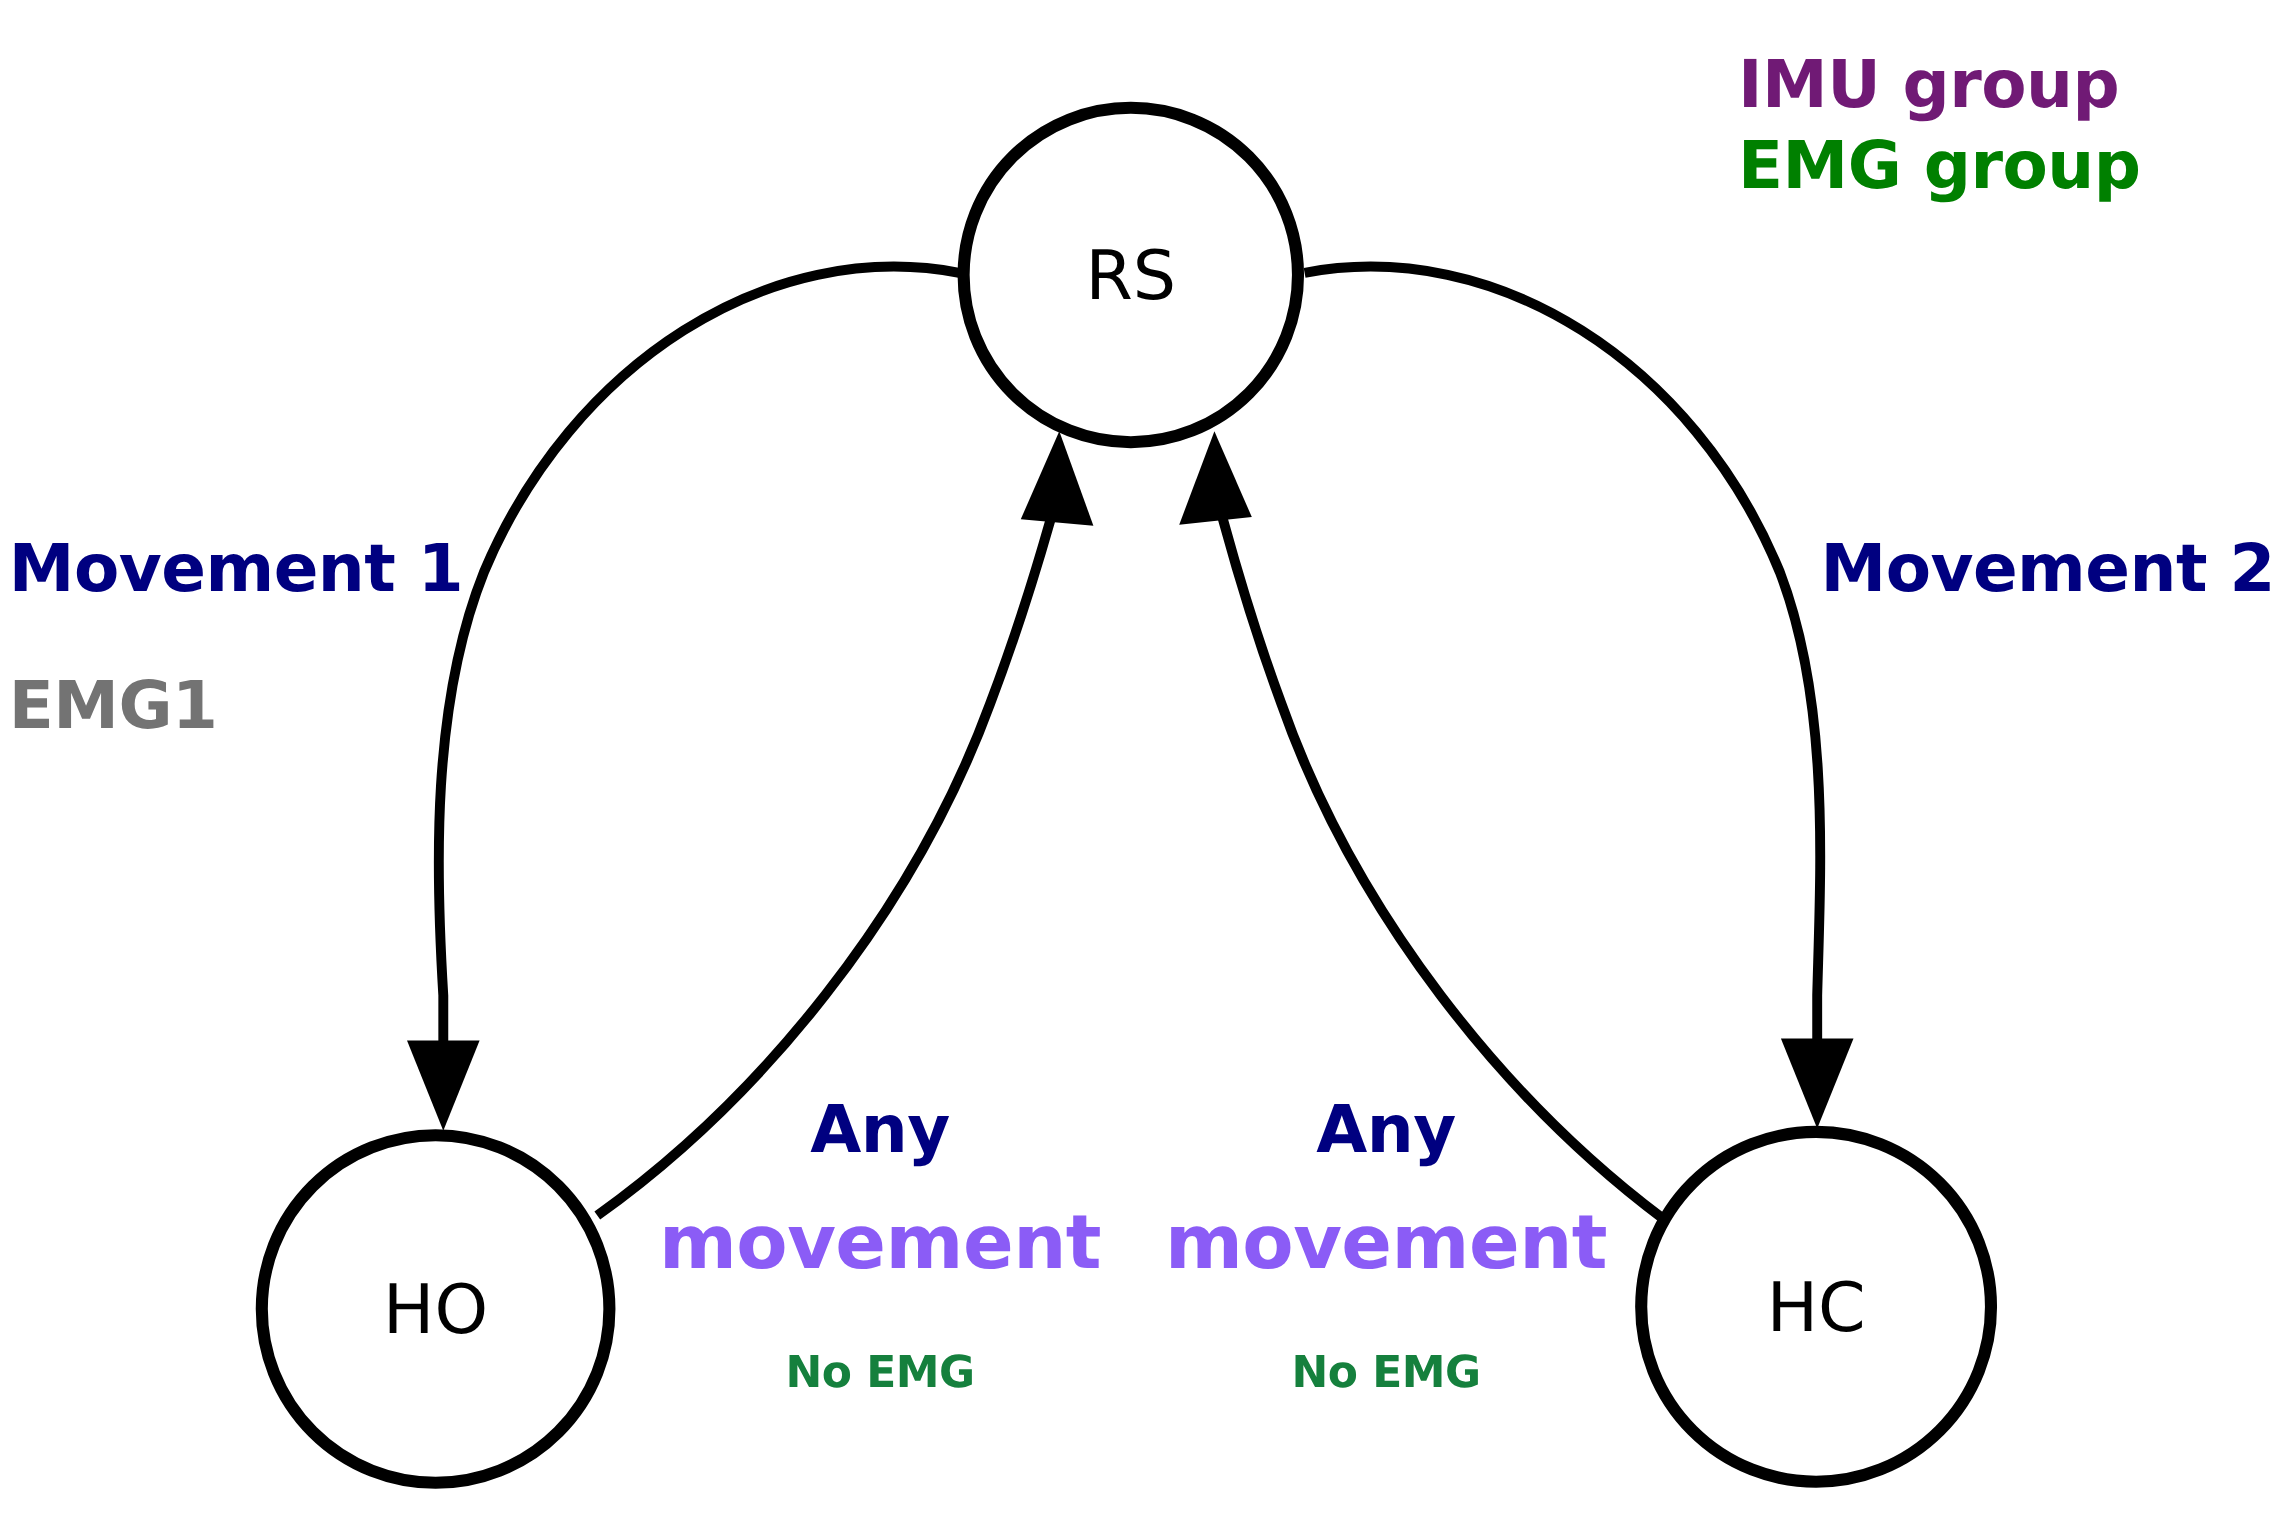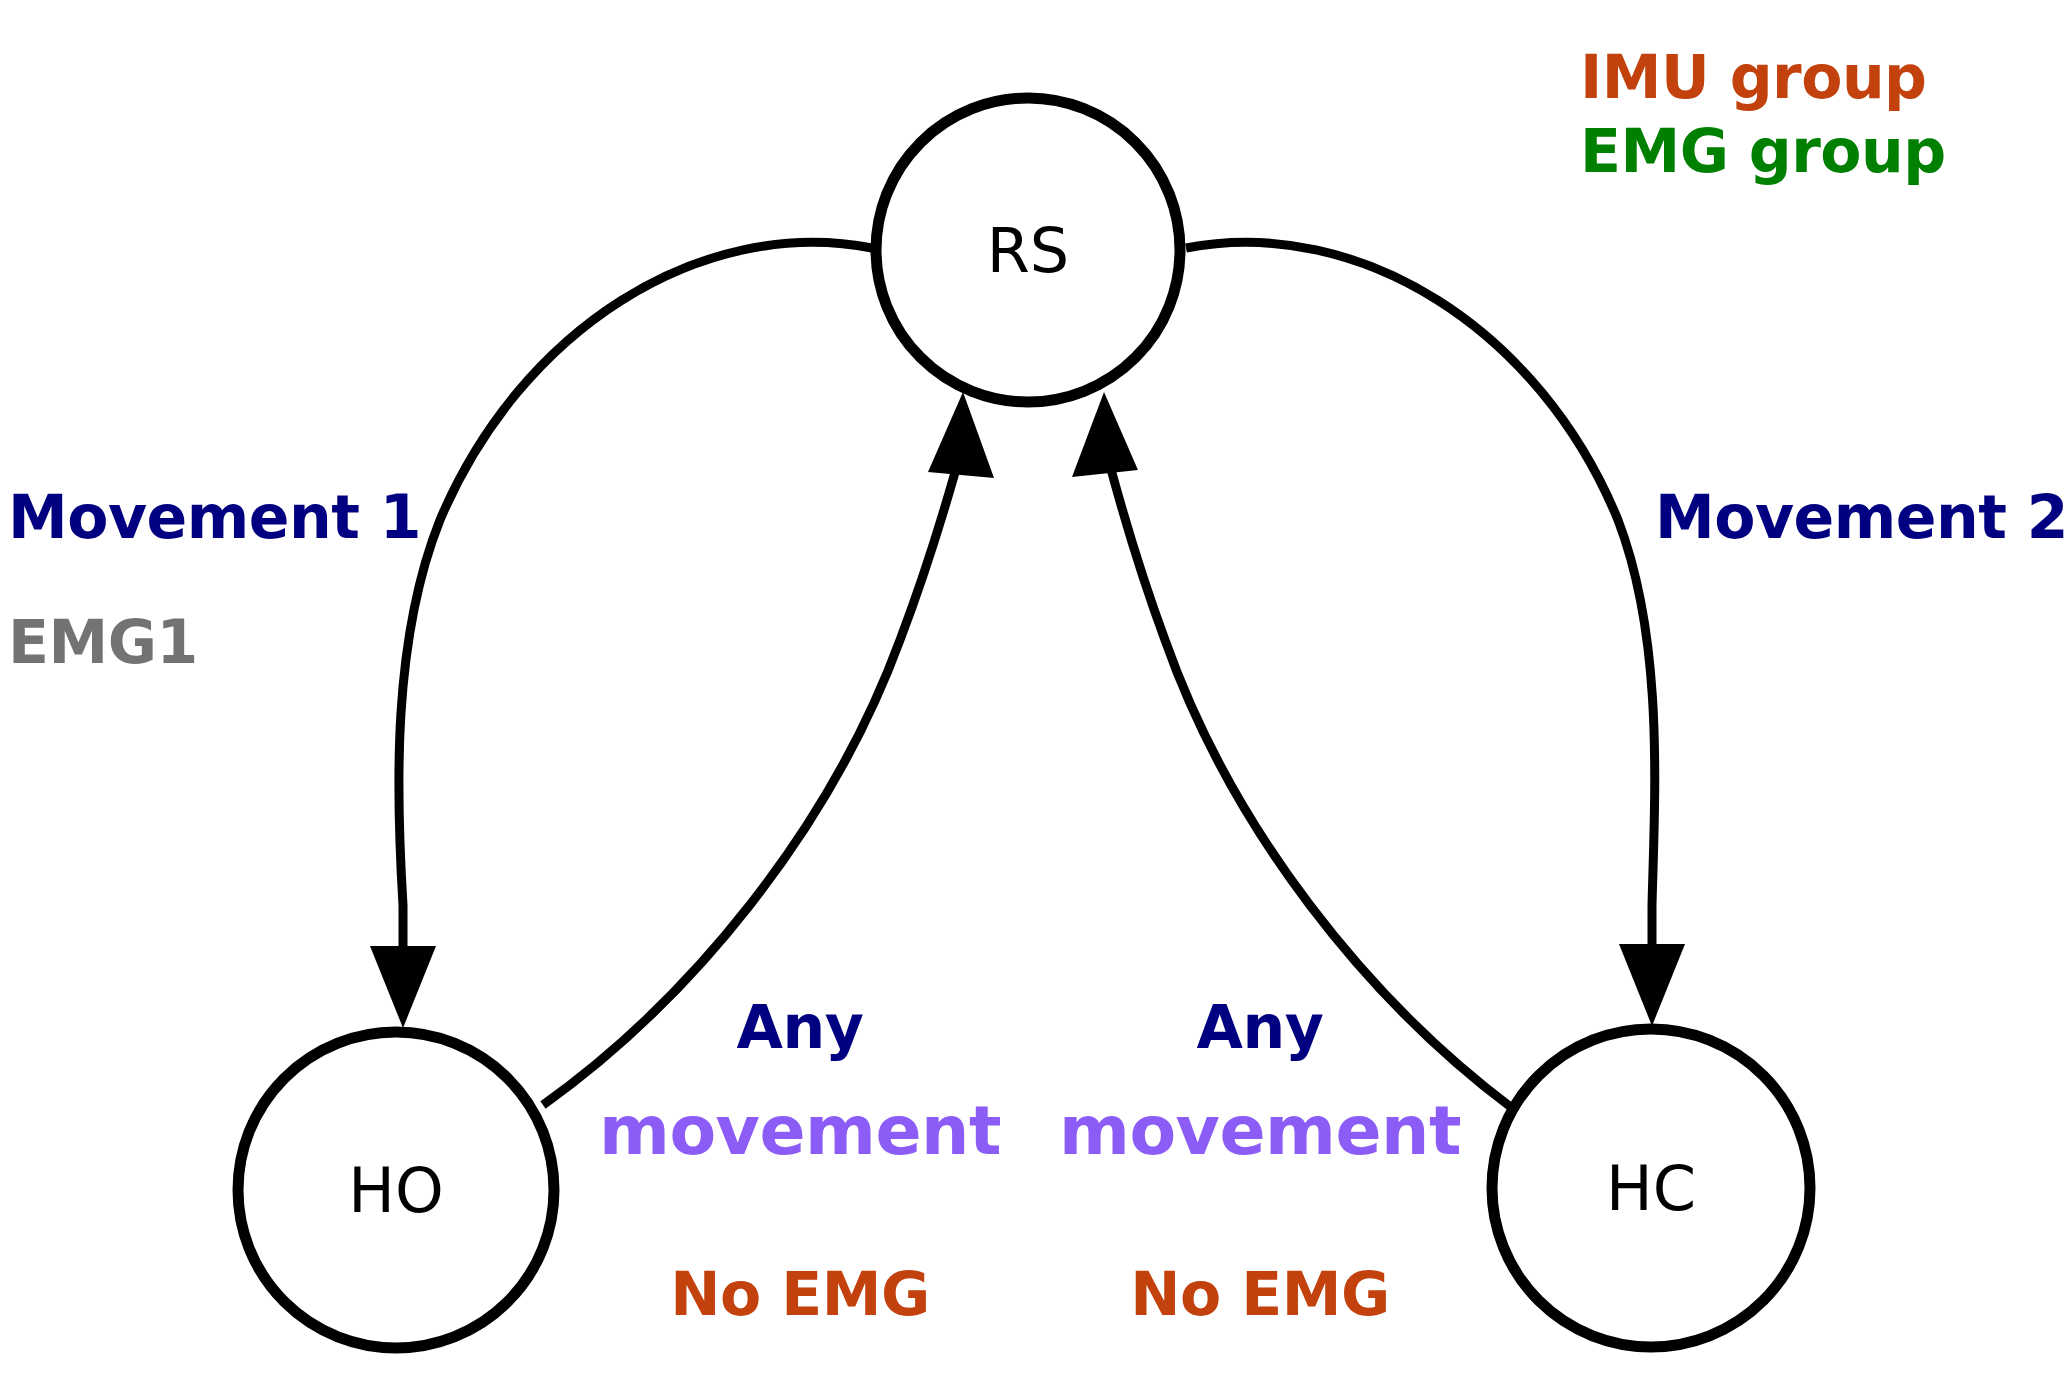--- a/index.html
+++ b/index.html
@@ -47,21 +47,21 @@
   }
   
   .ann {
     position: absolute;
     font-family: "DejaVu Sans", sans-serif;
     font-weight: bold;
     line-height: 1.06;
     white-space: pre;
     letter-spacing: -0.5px;
   }
-  .ann-imu { color: #c2410c; }
+  .ann-imu { color: #701a75; }
   .ann-emg { color: #008000; }
 
   #legend {
     position: absolute;
     left: 1580px;
     top: 46px;
     text-align: left;
   }
   #legend .ann {
     position: static;
@@ -95,21 +95,21 @@
     text-align: center;
   }
   #label-any-right {
     left: 1020px;
     top: 962px;
     width: 480px;
     text-align: center;
   }
   .any-block .mv { display: block; font-size: 60px; color: #000080; }
   .any-block .mv2 { display: block; font-size: 68px; color: #8b5cf6; margin-top: 2px; }
-  .any-block .noemg { display: block; font-size: 60px; color: #c2410c; margin-top: 62px; }
+  .any-block .noemg { display: block; font-size: 40px; color: #15803d; margin-top: 26px; }
 </style>
 </head>
 <body>
 
 <div id="stage">
 
   <svg id="diagram-svg" viewBox="0 0 2068 1393">
 
     <g>
       <path class="edge-line" d="M 872,248

